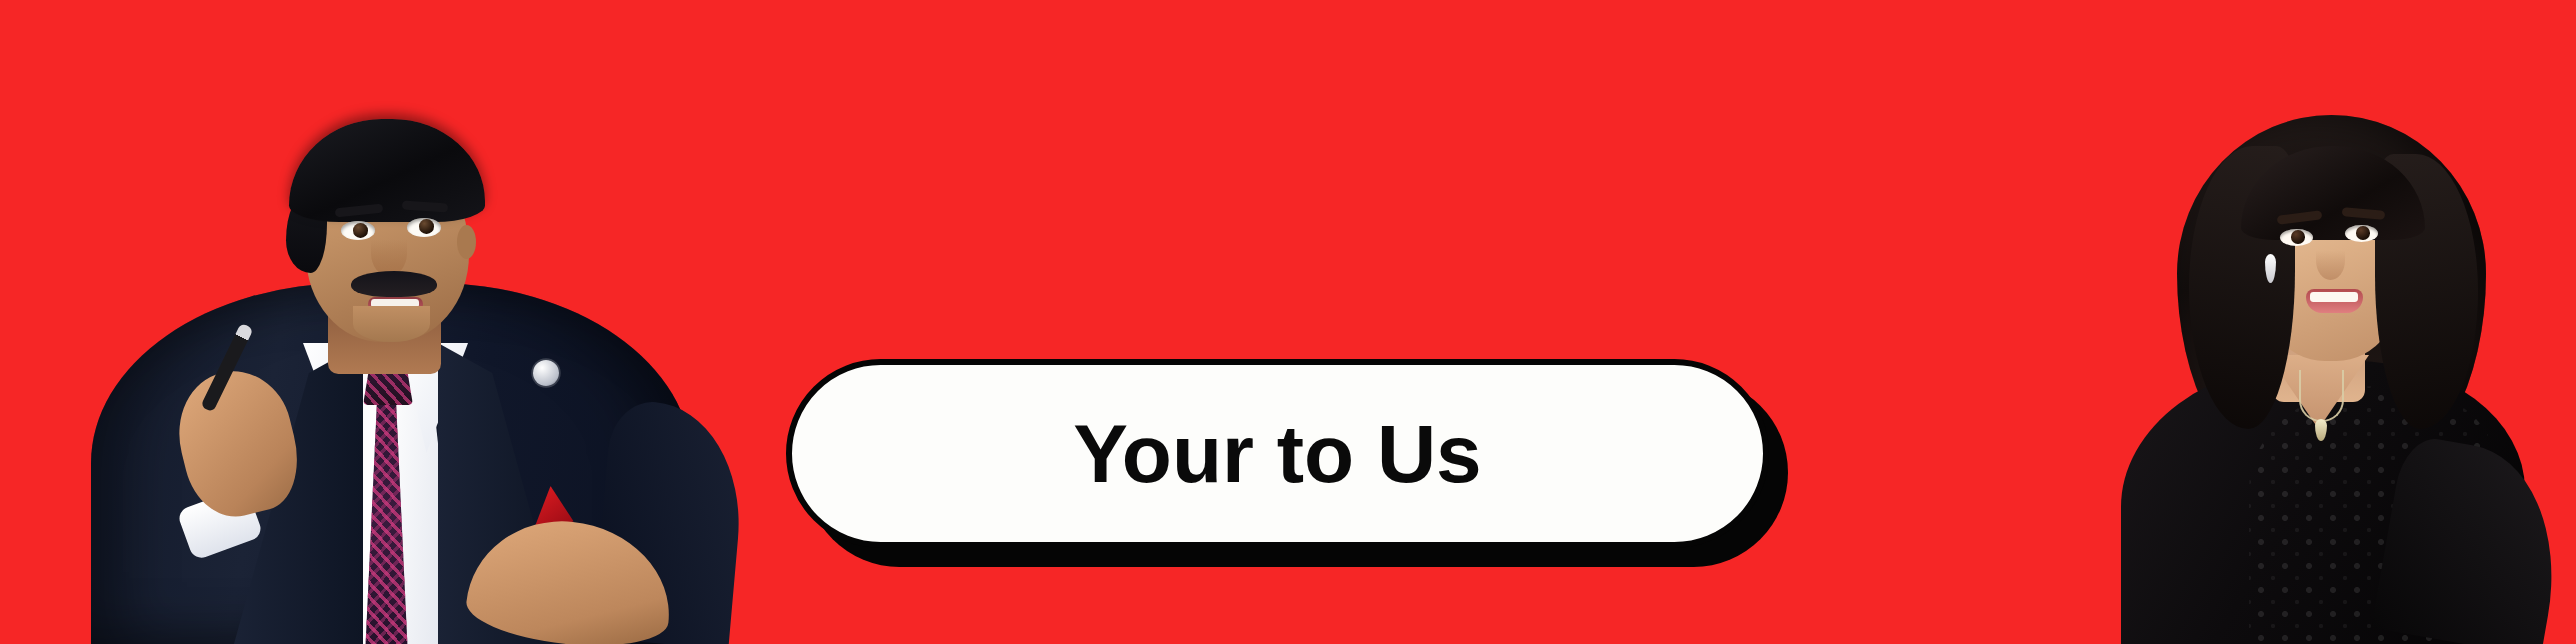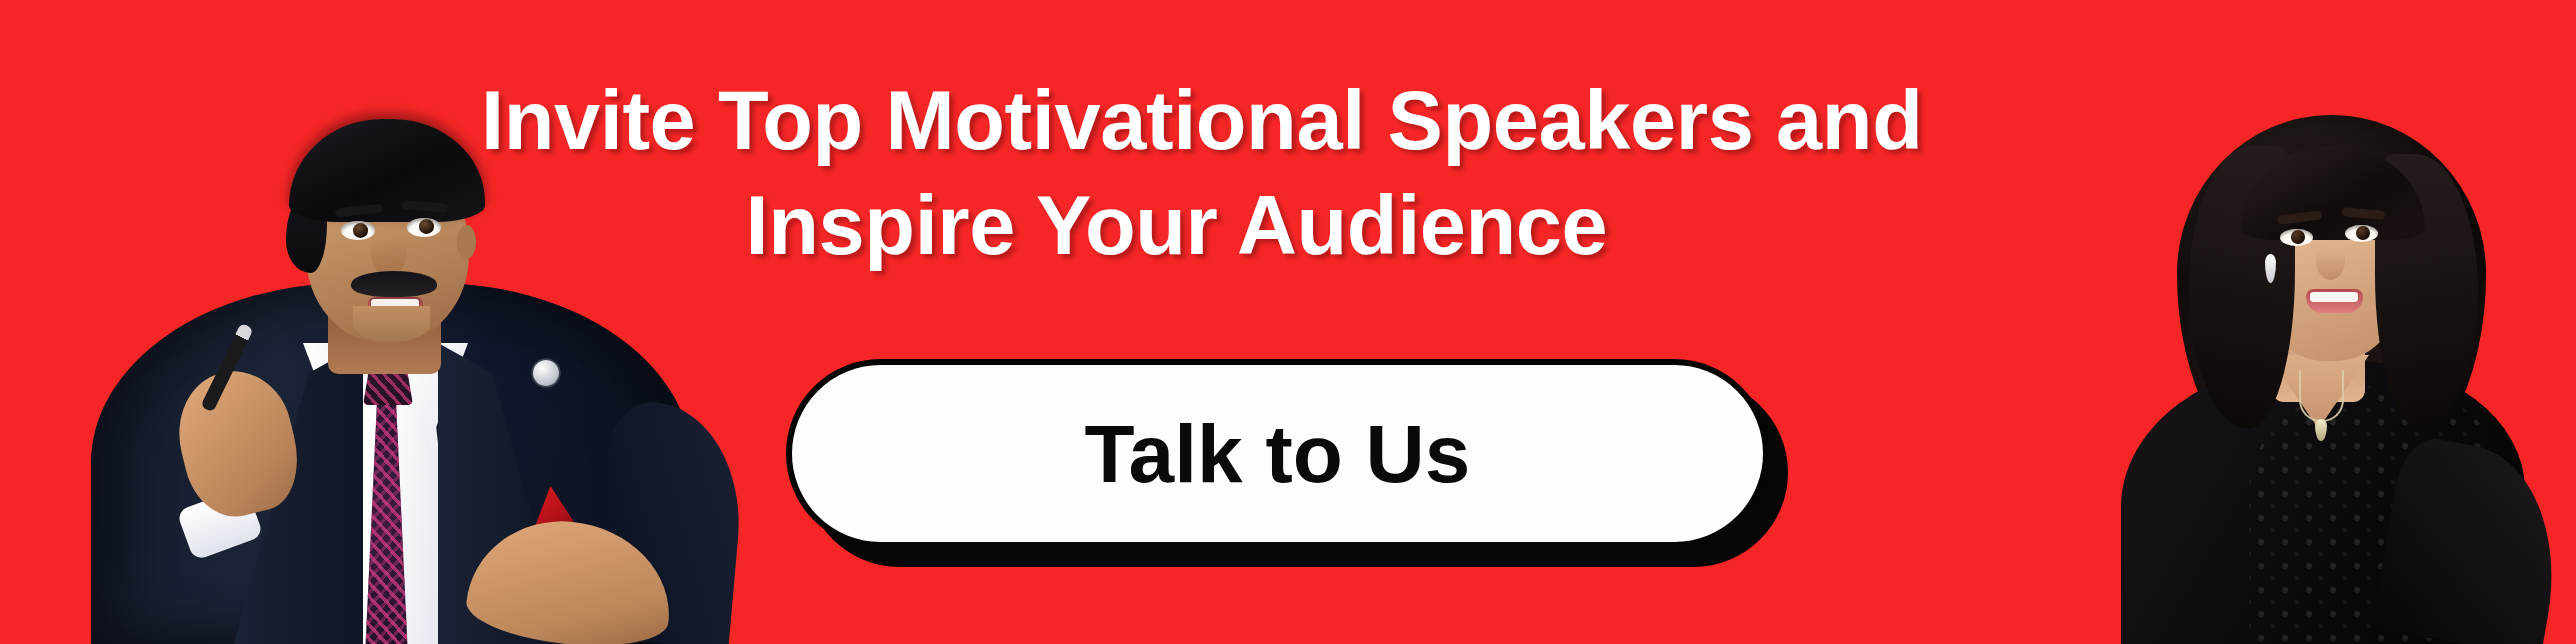--- a/index.html
+++ b/index.html
@@ -362,23 +362,19 @@
     <div class="f-eye-l"></div>
     <div class="f-eye-r"></div>
     <div class="f-pupil-l"></div>
     <div class="f-pupil-r"></div>
     <div class="f-nose"></div>
     <div class="f-mouth">
       <div class="f-teeth"></div>
     </div>
   </div>
 
-  <div id="headline">
-    <span class="headline-line">Invite Top Motivational Speakers and</span>
-    <span class="headline-line">Inspire Your Audience</span>
+
+  <div id="cta-button">
+    <span id="cta-label">Your to Us</span>
   </div>
 
-  <div id="cta-button">
-    <span id="cta-label">Talk to Us</span>
-  </div>
-
 </div>
 
 
 </body></html>

